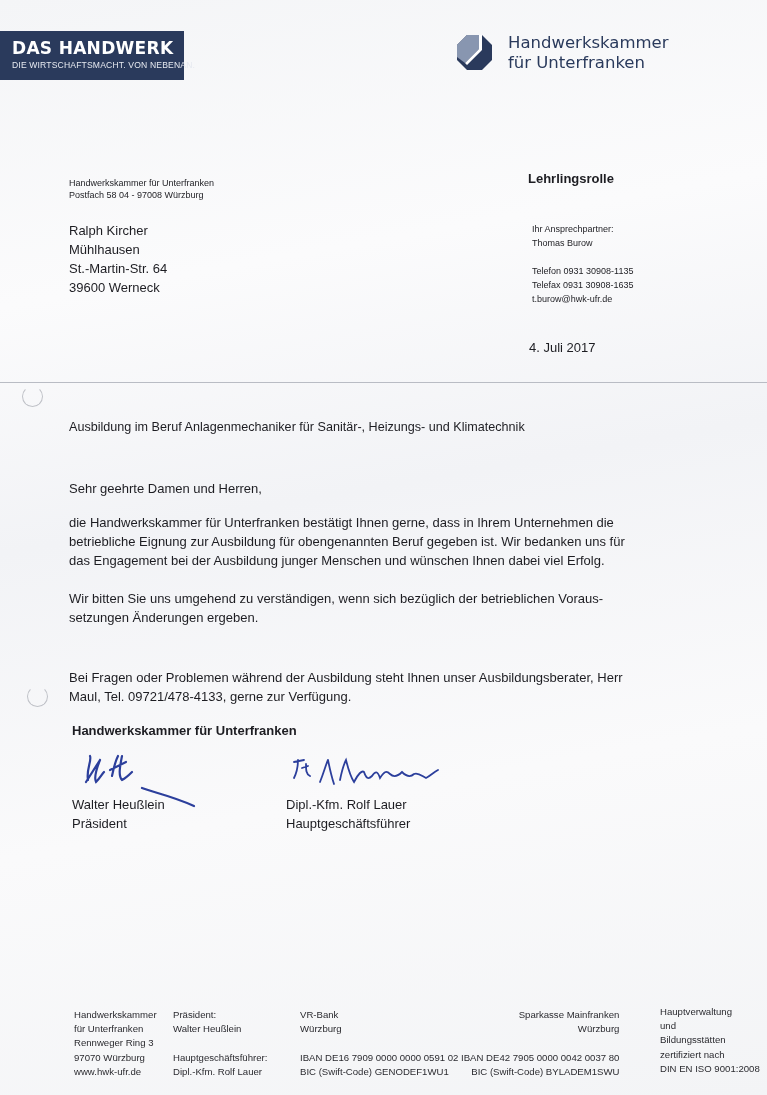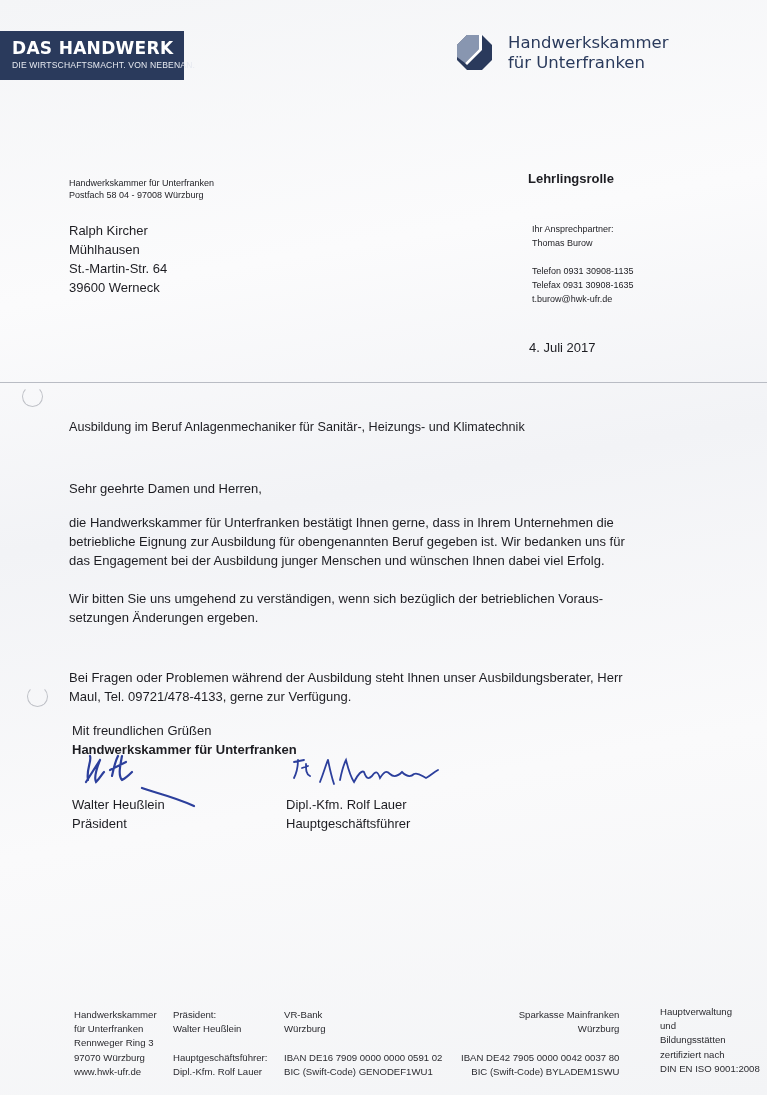--- a/index.html
+++ b/index.html
@@ -92,21 +92,20 @@
 <div class="abs body-text" style="top:589px;">
   <p class="p">Wir bitten Sie uns umgehend zu verständigen, wenn sich bezüglich der betrieblichen Voraus-
 setzungen Änderungen ergeben.</p>
 </div>
 <div class="abs body-text" style="top:644px;margin-top:24px;">
   <p class="p">Bei Fragen oder Problemen während der Ausbildung steht Ihnen unser Ausbildungsberater, Herr
 Maul, Tel. 09721/478-4133, gerne zur Verfügung.</p>
 </div>
 
 <div class="abs closing">
-  <div>Mit freundlichen Grüßen</div>
   <div style="font-weight:bold">Handwerkskammer für Unterfranken</div>
 </div>
 
 <div class="abs" style="left:82px; top:752px;">
   <svg width="120" height="58" viewBox="0 0 120 58">
     <path d="M6,28 C4,18 10,8 8,4 M4,30 L18,8 M18,8 C14,18 12,26 14,30 C18,26 20,22 22,20 M30,24 C32,14 34,8 36,4 M28,18 L44,10 M40,4 C38,14 36,24 40,28 C44,26 48,22 50,20 M60,36 C70,40 90,44 112,54" fill="none" stroke="#2c3f9c" stroke-width="2.2" stroke-linecap="round"></path>
   </svg>
 </div>
 <div class="abs" style="left:290px; top:754px;">
   <svg width="152" height="36" viewBox="0 0 152 36">
@@ -129,21 +128,21 @@
   <div>97070 Würzburg</div>
   <div>www.hwk-ufr.de</div>
 </div>
 <div class="abs footer" style="left:173px; top:1008px;">
   <div>Präsident:</div>
   <div>Walter Heußlein</div>
   <div>&nbsp;</div>
   <div>Hauptgeschäftsführer:</div>
   <div>Dipl.-Kfm. Rolf Lauer</div>
 </div>
-<div class="abs footer" style="left:284px; top:1008px;">
+<div class="abs footer" style="left:300px; top:1008px;">
   <div>VR-Bank</div>
   <div>Würzburg</div>
   <div>&nbsp;</div>
   <div>IBAN DE16 7909 0000 0000 0591 02</div>
   <div>BIC (Swift-Code) GENODEF1WU1</div>
 </div>
 <div class="abs footer" style="left:461px; top:1008px;text-align:right;">
   <div>Sparkasse Mainfranken</div>
   <div>Würzburg</div>
   <div>&nbsp;</div>

